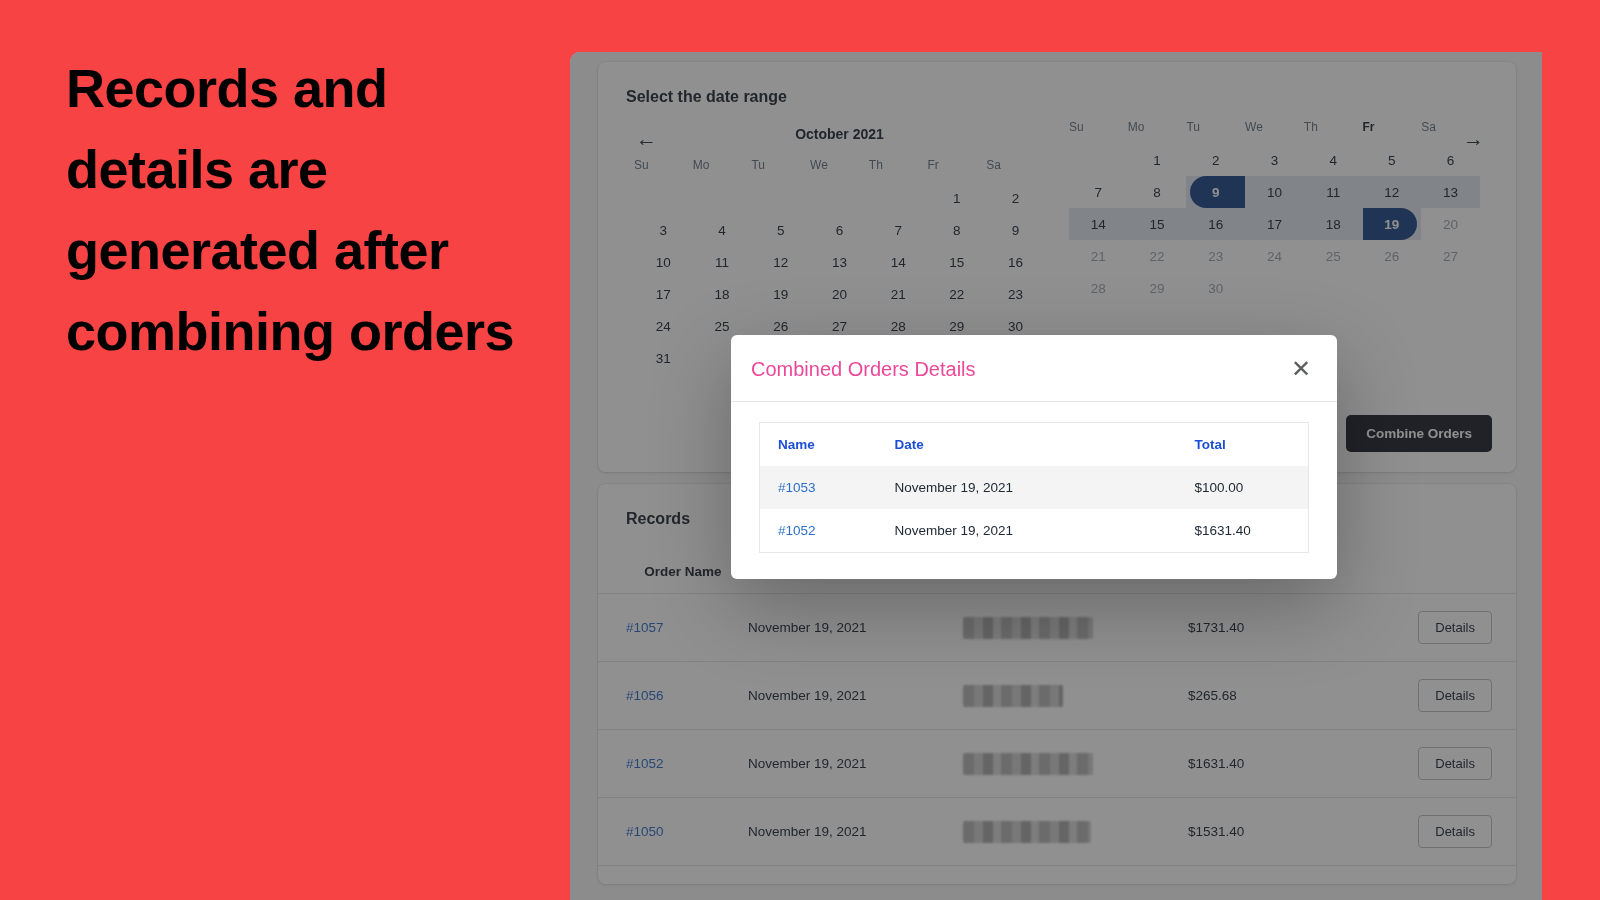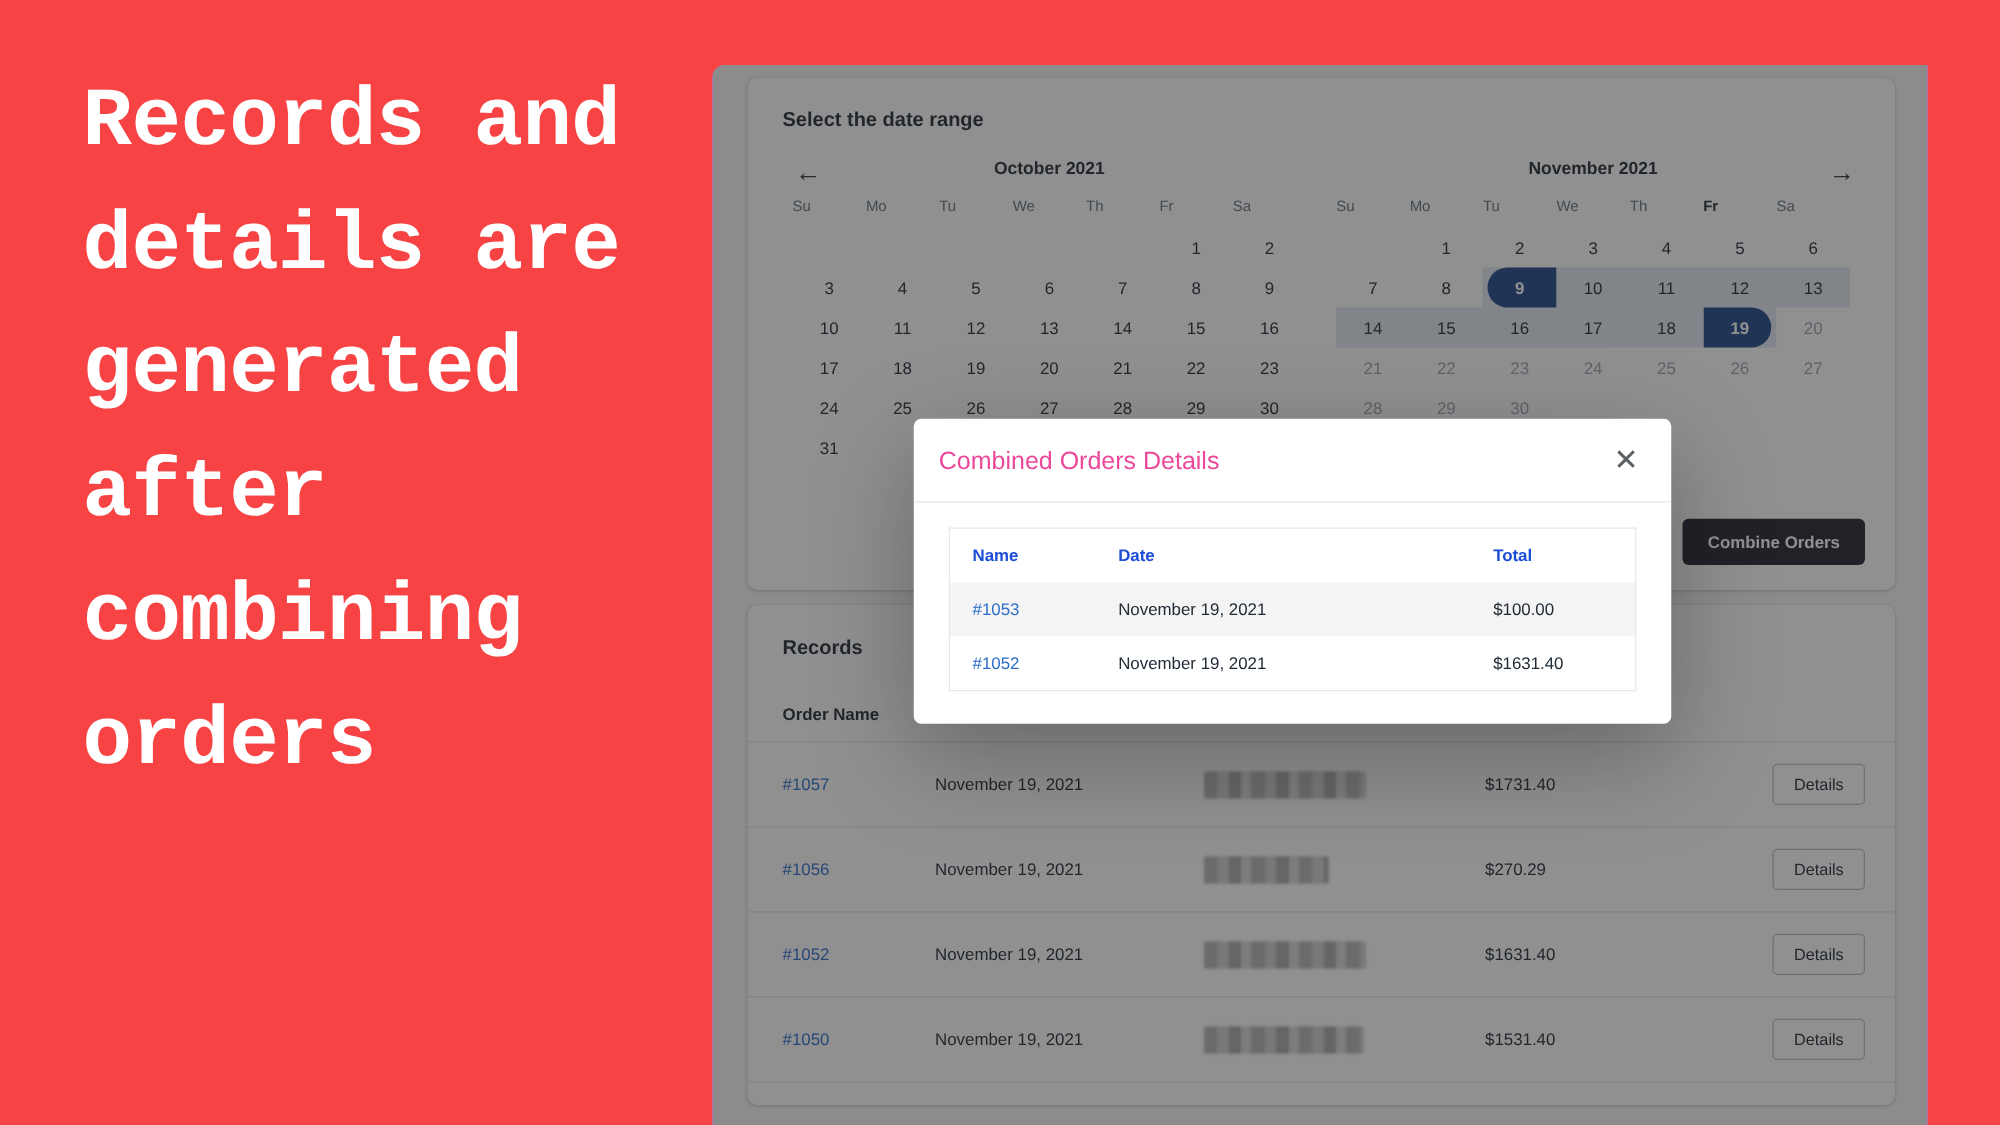--- a/index.html
+++ b/index.html
@@ -11,27 +11,26 @@
   body {
     background: #f74343;
     position: relative;
   }
 
   
   .headline {
     position: absolute;
     left: 66px; top: 48px;
     width: 470px;
-    color: #ffffff;
-    font-size: 66px;
+    color: #000000;
+    font-size: 54px;
     font-weight: 700;
     line-height: 1.50;
     letter-spacing: -0.5px;
     white-space: pre-wrap;
-    font-family: Liberation Mono, monospace;
   }
 
   
   .browser {
     position: absolute;
     left: 570px; top: 52px;
     width: 972px; height: 900px;
     background: #8b5cf6;
     border-radius: 10px 0 10px 10px;
     overflow: hidden;
@@ -168,21 +167,21 @@
   }
 
   
   .rec-table-wrap { padding: 22px 0 0 0; }
   table.rec {
     width: 100%;
     border-collapse: collapse;
     table-layout: fixed;
   }
   table.rec th {
-    text-align: left;
+    text-align: center;
     font-size: 13.5px;
     font-weight: 700;
     color: #212b36;
     padding: 14px 8px 14px 0;
     border-bottom: 1px solid #e1e3e5;
   }
   table.rec td {
     font-size: 13.5px;
     color: #212b36;
     padding: 17px 8px 17px 0;
@@ -368,21 +367,20 @@
                   <td class="empty"></td>
                   <td class="empty"></td>
                   <td class="empty"></td>
                   <td class="empty"></td>
                   <td class="empty"></td>
                 </tr>
               </tbody>
             </table>
           </div>
         <div class="month" id="month-1">
-            <div class="month-name">November 2021</div>
             <table class="cal">
               <thead>
                 <tr>
                   <th>Su</th>
                   <th>Mo</th>
                   <th>Tu</th>
                   <th>We</th>
                   <th>Th</th>
                   <th class="wd-hl">Fr</th>
                   <th>Sa</th>
@@ -469,21 +467,21 @@
                 <td><span class="redacted" style="width: 130px;"></span></td>
                 <td>$1731.40</td>
                 <td>
                   <button class="details-btn">Details</button>
                 </td>
               </tr>
               <tr>
                 <td><a class="order-link">#1056</a></td>
                 <td>November 19, 2021</td>
                 <td><span class="redacted" style="width: 100px;"></span></td>
-                <td>$270.29</td>
+                <td>$265.68</td>
                 <td>
                   <button class="details-btn">Details</button>
                 </td>
               </tr>
               <tr>
                 <td><a class="order-link">#1052</a></td>
                 <td>November 19, 2021</td>
                 <td><span class="redacted" style="width: 130px;"></span></td>
                 <td>$1631.40</td>
                 <td>

